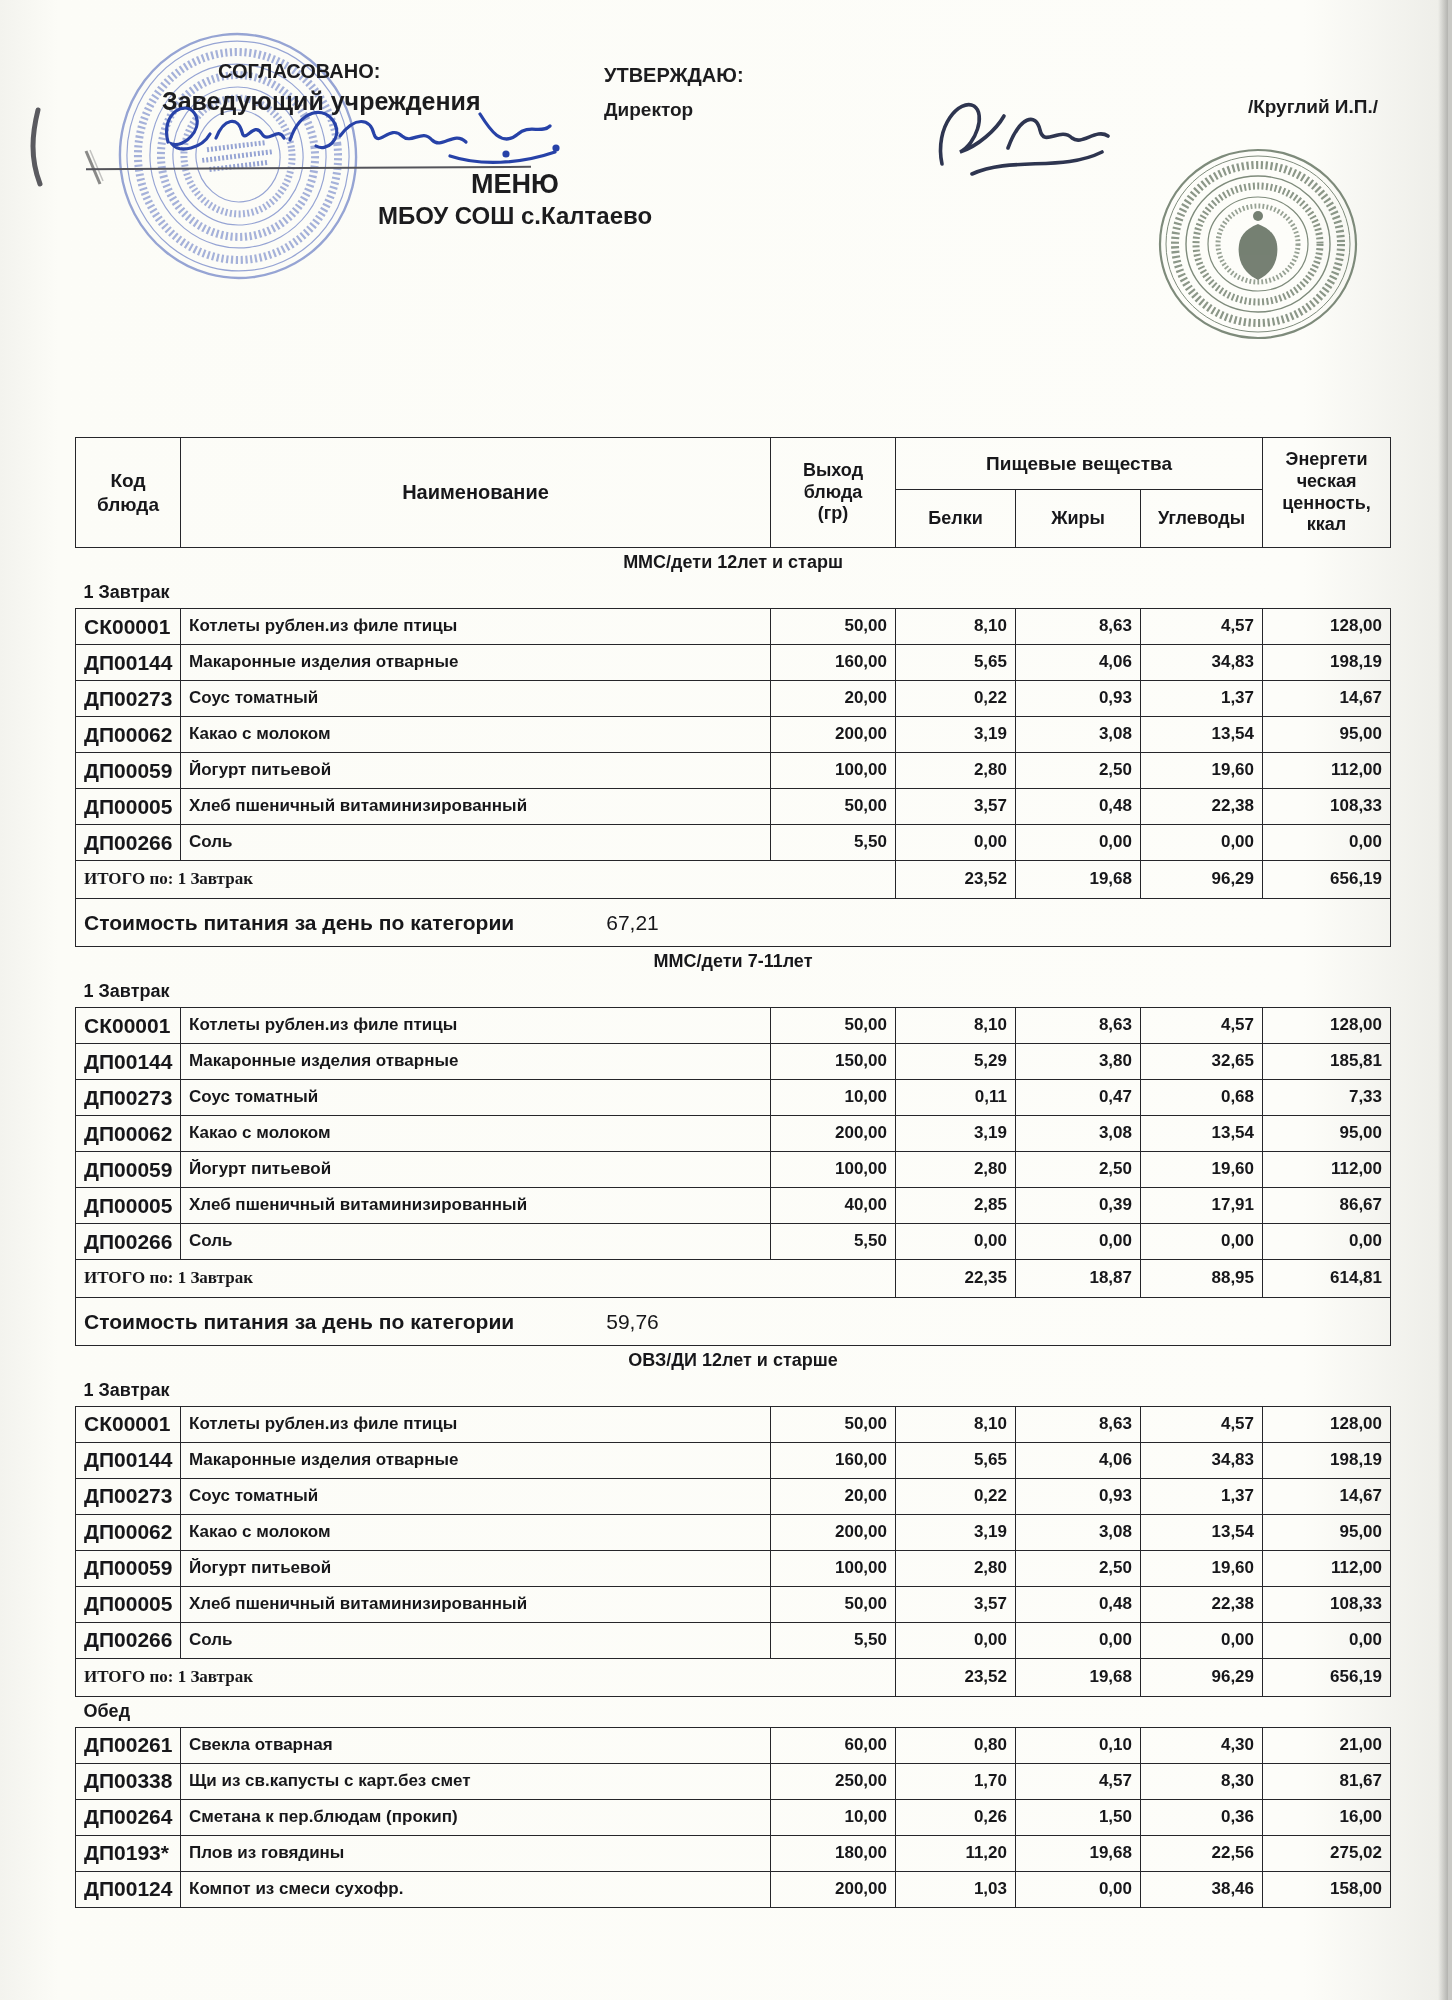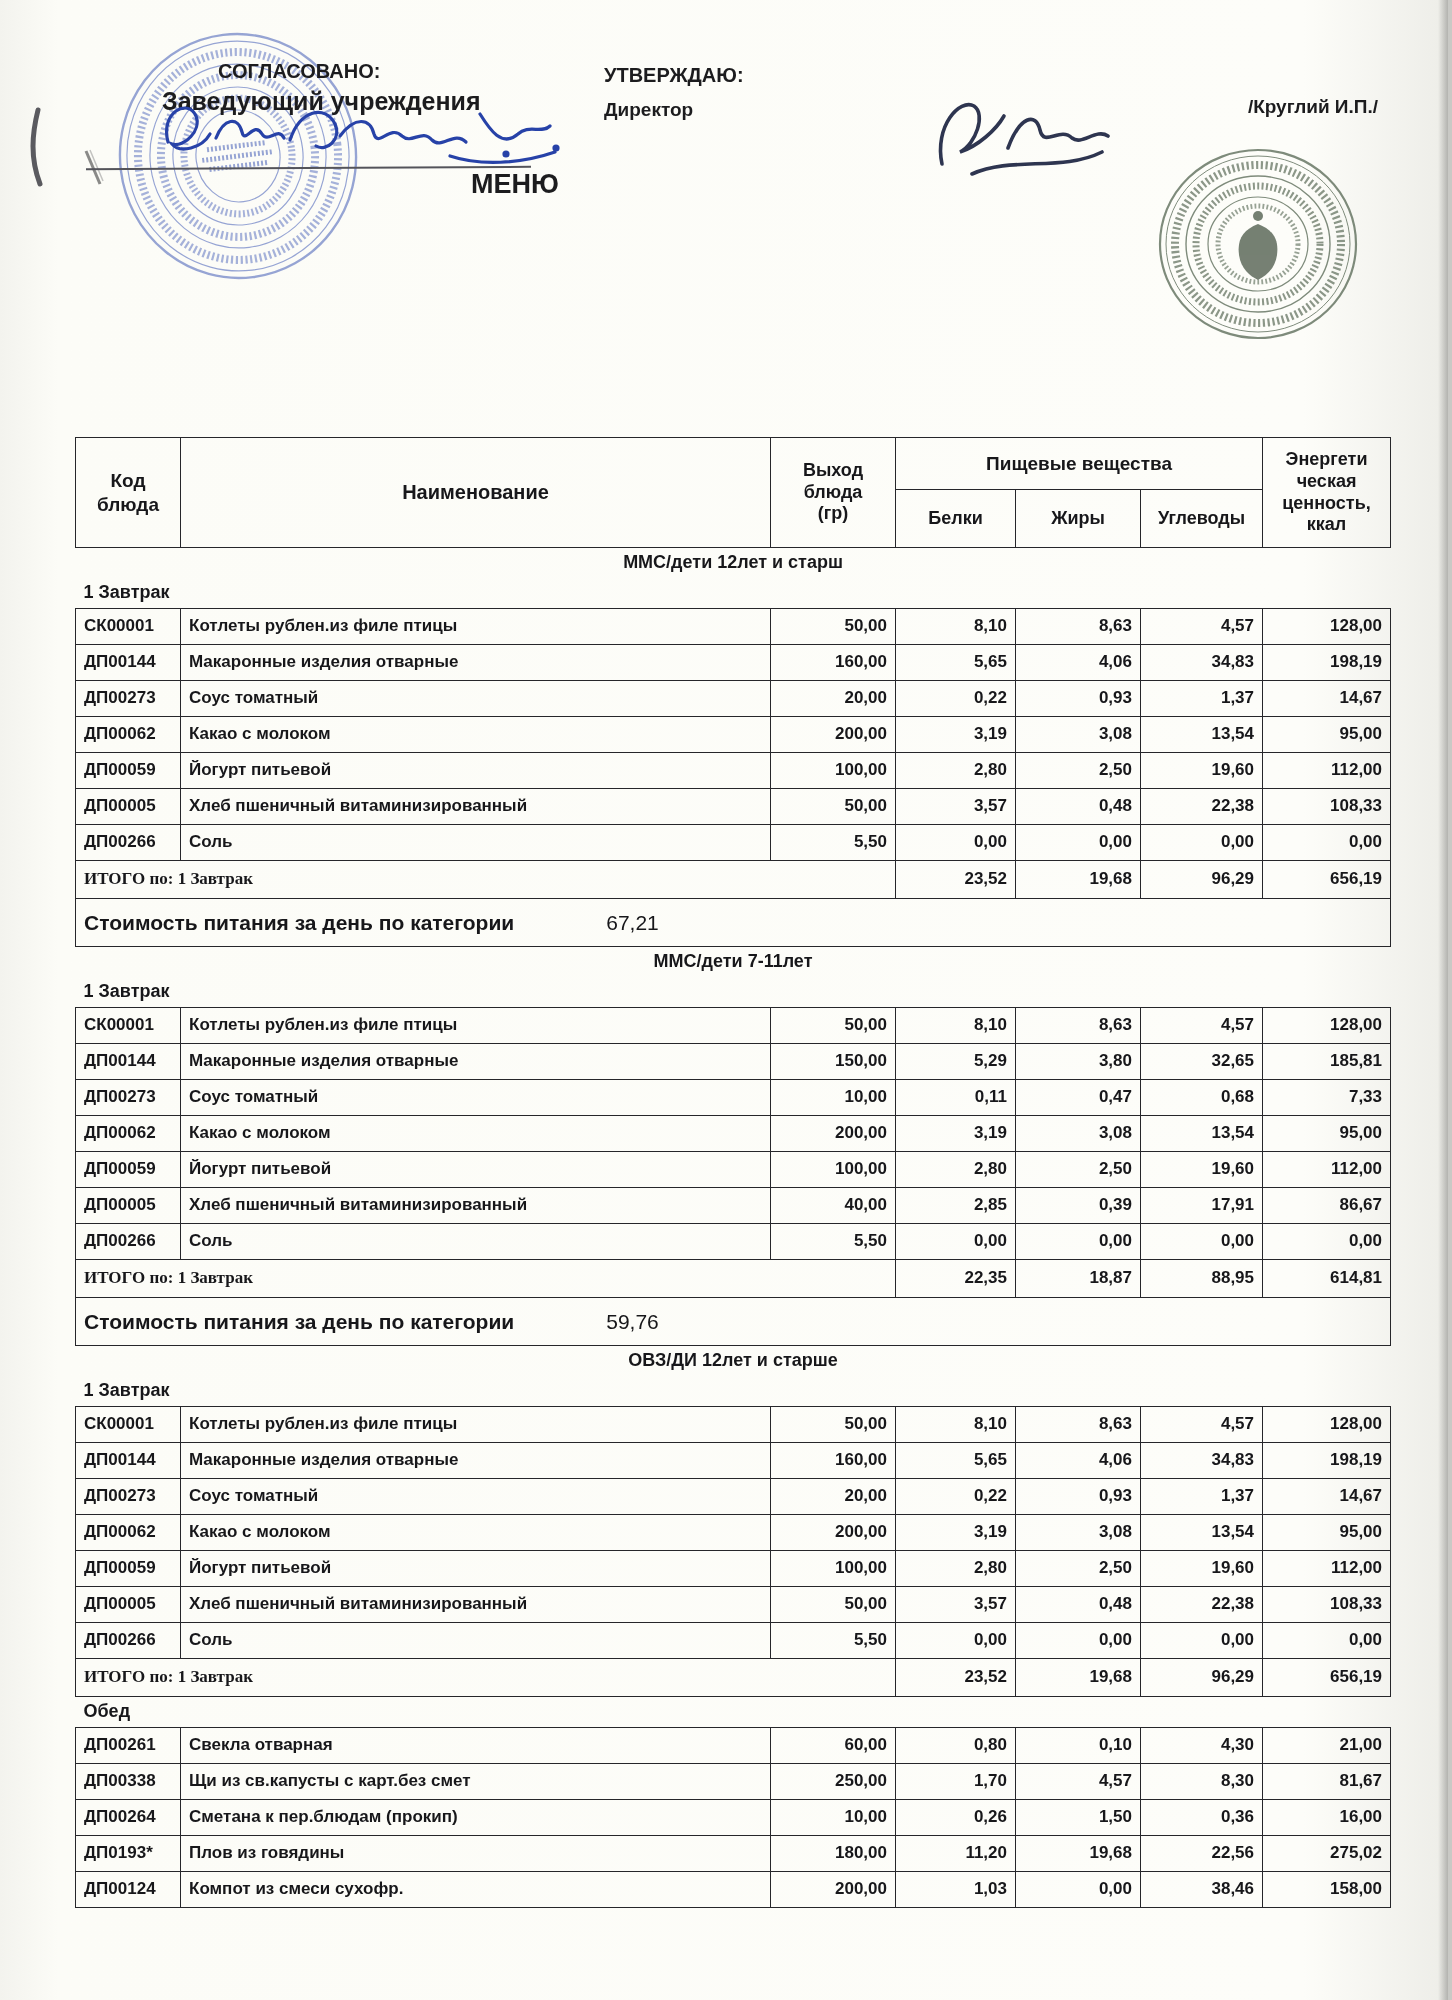--- a/index.html
+++ b/index.html
@@ -56,21 +56,21 @@
   table.menu thead th { text-align:center; white-space:pre-line; }
   .th-code   { font-size:19px; }
   .th-name   { font-size:20px; }
   .th-output { font-size:18px; }
   .th-nutr   { font-size:19px; height:52px; }
   .th-sub    { font-size:18px; height:58px; }
   .th-energy { font-size:18px; }
   tr.plain td { border:none; background:transparent; }
   td.cat  { text-align:center; font-size:18px; padding:6px 4px; }
   td.meal { text-align:left; font-size:18px; padding:4px 4px 4px 14px; }
-  td.code { font-size:17px; text-align:left; }
+  td.code { font-size:21px; text-align:left; }
   td.dish { font-size:17px; text-align:left;margin-left:23px; }
   td.num  { font-size:17px; text-align:right; }
   tr[data-name="dish-row"] td { height:36px; }
   td.total-label { font-size:17px; text-align:left; padding-left:10px; height:38px;font-family:Liberation Serif, serif; }
   td.cost { height:48px; padding:6px 8px; }
   .cost-label { font-size:21px; font-weight:bold; }
   .cost-value { font-size:21px; font-weight:normal; margin-left:92px; }
 </style>
 </head>
 <body>
@@ -144,20 +144,21 @@
     <div class="abs agreed-label" data-name="agreed-label">СОГЛАСОВАНО:</div>
     <div class="abs agreed-role" data-name="agreed-role">Заведующий  учреждения</div>
     <div class="abs sign-line" data-name="signature-line"></div>
 
     <div class="abs approved-label" data-name="approved-label">УТВЕРЖДАЮ:</div>
     <div class="abs approved-role" data-name="approved-role">Директор</div>
     <div class="abs approved-name" data-name="approved-name">/Круглий И.П./</div>
 
     <div class="title-block" data-name="title-block">
       <div class="title-menu" data-name="page-title">МЕНЮ</div>
+      <div class="title-school" data-name="school-name">МБОУ СОШ с.Калтаево</div>
     </div>
   </div>
 
   <table class="menu" data-name="menu-table">
     <colgroup>
       <col style="width:105px">
         <col style="width:590px">
         <col style="width:125px">
       <col style="width:120px">
         <col style="width:125px">

